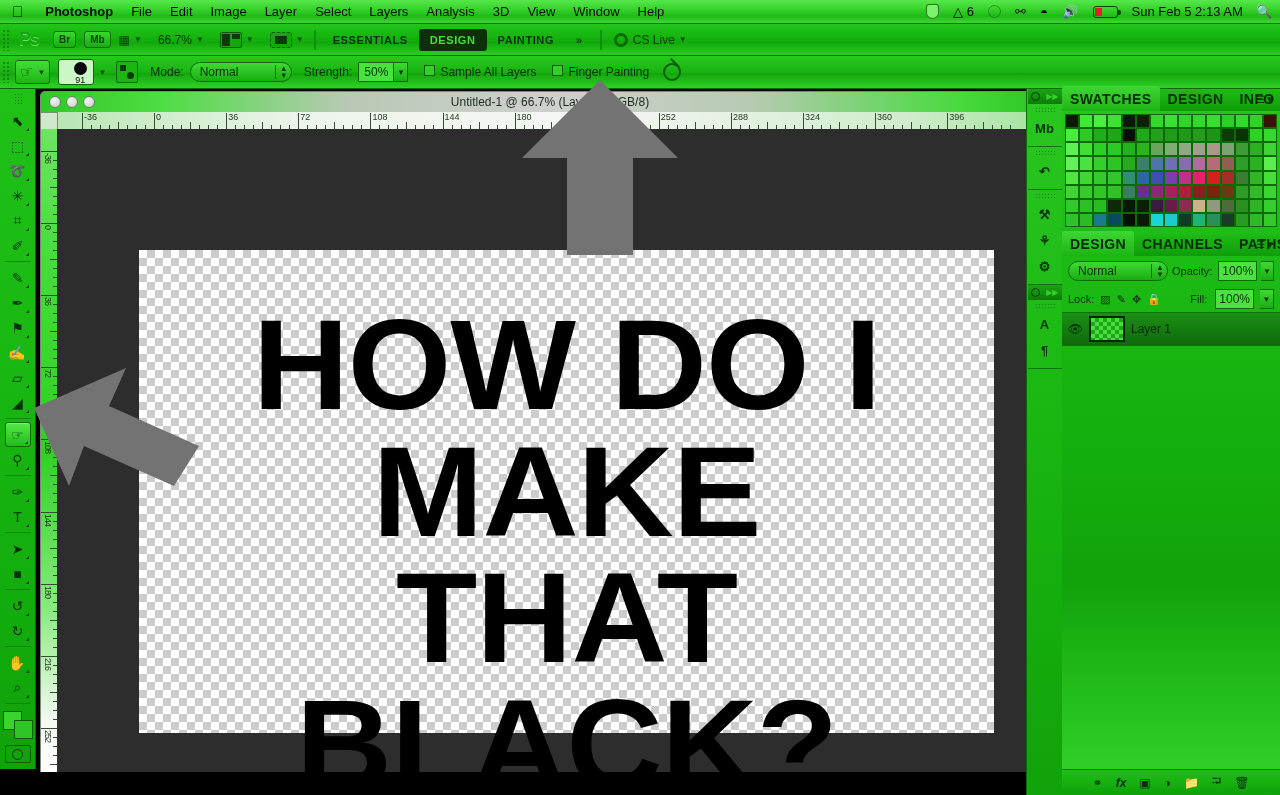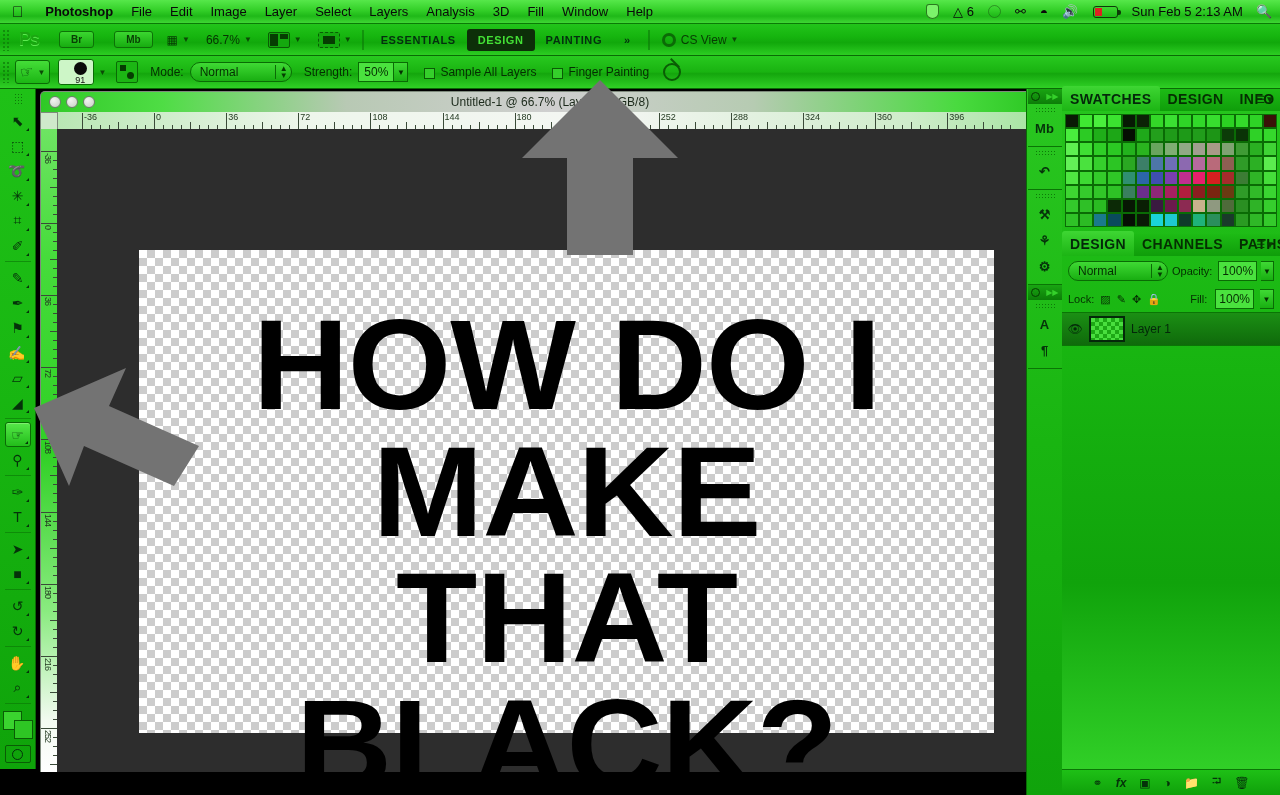--- a/index.html
+++ b/index.html
@@ -43,21 +43,21 @@
     background: linear-gradient(to bottom, #22c41a, #16b50f 40%, #11a80b 60%, #2ccd22);
     display: flex; align-items: center; border-bottom: 1px solid #0a6b05;
   }
   .grip { width: 9px; height: 22px; margin-left: 2px;
     background-image: radial-gradient(circle, #0d7a08 0.8px, transparent 1px);
     background-size: 4px 4px; opacity: .7; }
   .pslogo { font-size: 18px; font-weight: bold; color: #1ca512; text-shadow: 0 1px 0 #5bea4f; margin: 0 10px 0 8px; letter-spacing: -1px;}
   .btnbox {
     border: 1px solid #0d7207; background: linear-gradient(to bottom,#3bd630,#17ac10);
     border-radius: 3px; font-size: 10px; font-weight: bold; color: #083f04;
-    padding: 2px 11px; margin: 0 10px; min-width: 22px; text-align: right;
+    padding: 2px 5px; margin: 0 4px; min-width: 22px; text-align: right;
   }
   .abitem { display: flex; align-items: center; margin: 0 4px; font-size: 12px; color: #063a03; }
   .caret { font-size: 8px; margin-left: 4px; color: #0b4a06; }
   .zoomval { font-size: 12px; color: #063302; margin-left: 8px; }
   .arrange, .screenmode {
     width: 22px; height: 16px; border: 1.5px solid #0a5c05; border-radius: 2px;
     background: #14a80e; position: relative; margin-left: 8px;
   }
   .arrange::before{content:'';position:absolute;left:1px;top:1px;width:8px;height:12px;background:#063d02;}
   .arrange::after{content:'';position:absolute;right:1px;top:1px;width:8px;height:5px;background:#063d02;}
@@ -104,21 +104,21 @@
     margin-left: 6px; min-width: 102px; height: 20px; font-size: 12px;
   }
   .stepper { font-size: 8px; line-height: 7px; color: #063d02; border-left: 1px solid #0a6b05; padding-left: 4px; }
   .numfield {
     border: 1px solid #0a6b05; background: #4ae23e; padding: 2px 5px; margin-left: 6px;
     font-size: 12px; height: 20px; display: inline-flex; align-items: center;
   }
   .numcaret { border: 1px solid #0a6b05; border-left: none; background: linear-gradient(to bottom,#3fd934,#18ae11);
     height: 20px; width: 14px; display: inline-flex; align-items: center; justify-content: center; font-size: 8px;}
   .cbox { width: 11px; height: 11px; border: 1px solid #0a5c05; background: #35cf2b; display: inline-block; margin-right: 5px; vertical-align: -1px;}
-  .chk { margin-left: 16px; display: flex; align-items: flex-end; }
+  .chk { margin-left: 16px; display: flex; align-items: flex-start; }
   .tabletico { width: 18px; height: 18px; border: 2px solid #0a5c05; border-radius: 50%; margin-left: 14px; position: relative;}
   .tabletico::after{content:'';position:absolute;left:4px;top:-3px;width:12px;height:2px;background:#0a5c05;transform:rotate(45deg);}
 
   
   .toolbar {
     position: absolute; left: 0; top: 89px; width: 36px; height: 680px;
     background: linear-gradient(to bottom, #1fc117 0%, #19b812 40%, #13ac0d 75%, #0fa30a 100%);
     border-right: 1px solid #0a6b05;
     display: flex; flex-direction: column; align-items: center; padding-top: 4px;
   }
@@ -248,21 +248,21 @@
     <div class="apple"></div>
     <div class="mi bold">Photoshop</div>
     <div class="mi">File</div>
     <div class="mi">Edit</div>
     <div class="mi">Image</div>
     <div class="mi">Layer</div>
     <div class="mi">Select</div>
     <div class="mi">Layers</div>
     <div class="mi">Analysis</div>
     <div class="mi">3D</div>
-    <div class="mi">Fill</div>
+    <div class="mi">View</div>
     <div class="mi">Window</div>
     <div class="mi">Help</div>
     <div class="spacer"></div>
     <div class="sysitem">
         <span class="shieldico"></span>
       </div>
     <div class="sysitem">
       <span class="aico">△</span>&nbsp;<span>6</span>
     </div>
     <div class="sysitem">
@@ -303,21 +303,21 @@
     </div>
     <div class="spacer"></div>
     <div class="vdiv"></div>
     <div class="ws">ESSENTIALS</div>
     <div class="ws active">DESIGN</div>
     <div class="ws">PAINTING</div>
     <div class="ws">»</div>
     <div class="vdiv"></div>
     <div class="cslive">
       <span class="csring"></span>
-      <span>CS View</span>
+      <span>CS Live</span>
       <span class="caret">▼</span>
     </div>
   </div>
 
   <div class="optbar">
     <div class="grip"></div>
     <div class="toolpreset">
       <span class="smudgeglyph">☞</span>
       <span class="caret">▼</span>
     </div>

